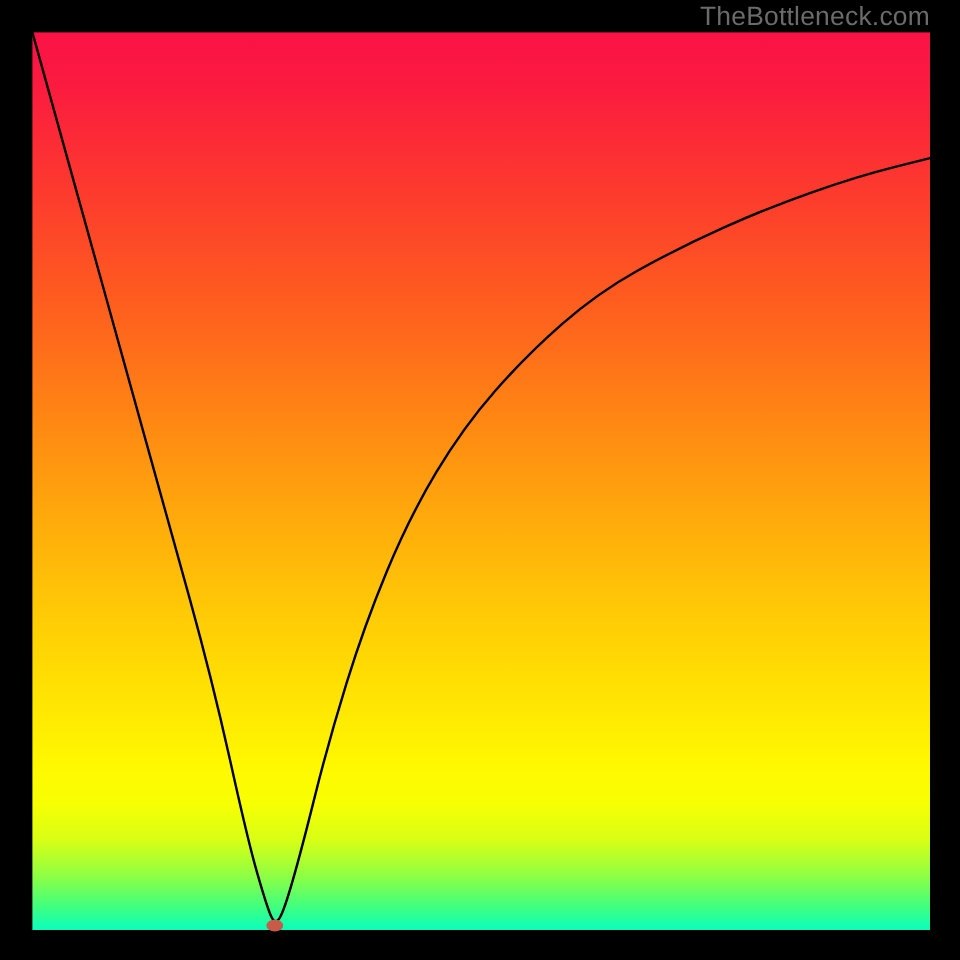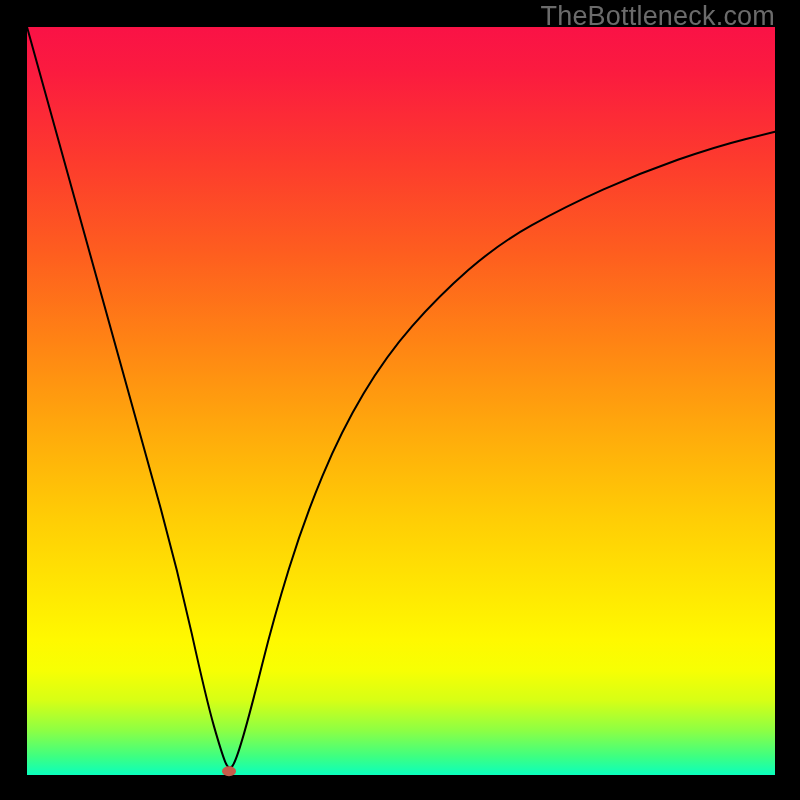--- a/index.html
+++ b/index.html
@@ -17,21 +17,21 @@
     height: 800px;
     background: #000;
   }
   .plot-area {
     position: absolute;
     box-sizing: border-box;
   }
   .watermark {
     position: absolute;
     color: #6b6b6b;
-    font-size: 27px;
+    font-size: 22px;
     font-weight: 400;
     letter-spacing: 0.2px;
     user-select: none;
     white-space: nowrap;
     margin-left: 12px;
   }
   svg.overlay {
     position: absolute;
     inset: 0;
     width: 800px;

